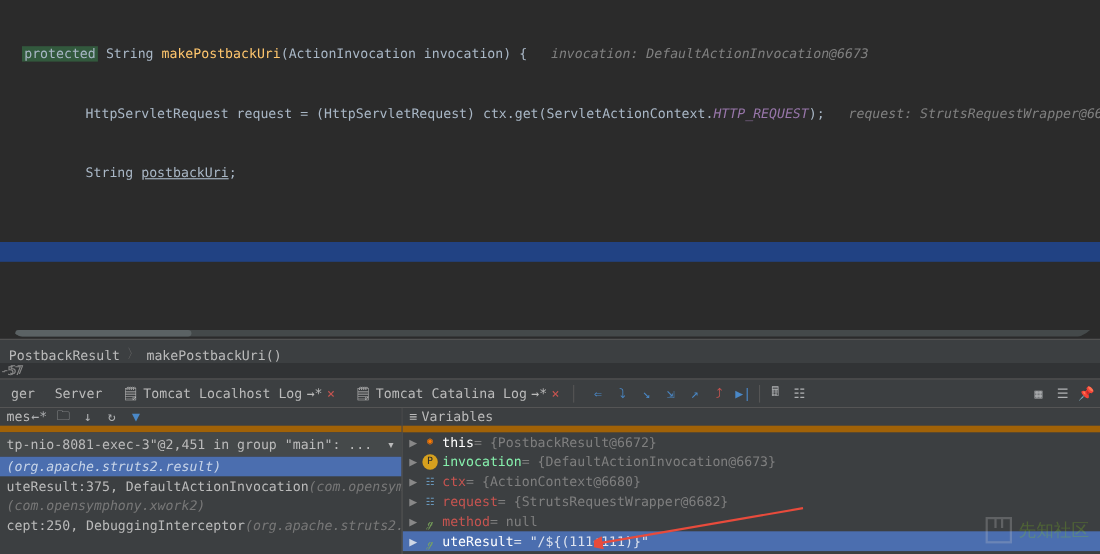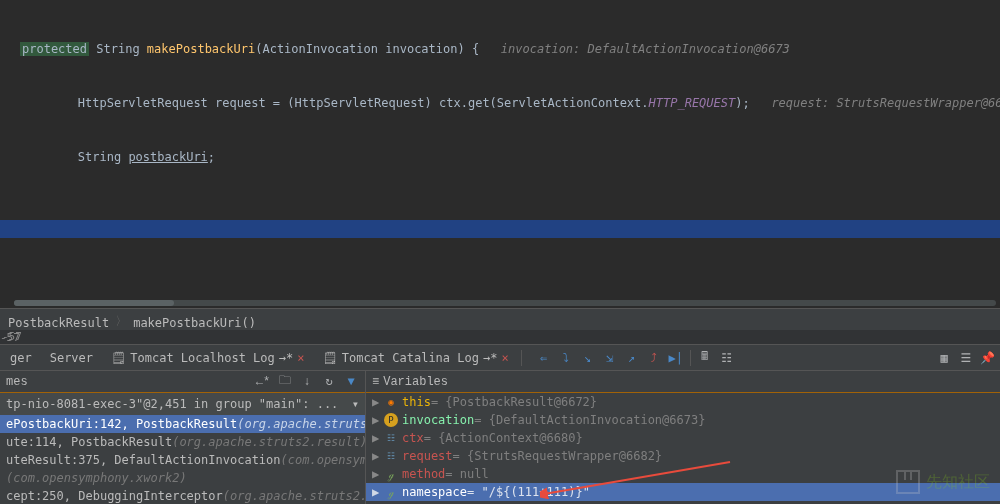--- a/index.html
+++ b/index.html
@@ -1,34 +1,34 @@
 <!DOCTYPE html>
 <html><head>
 <meta charset="utf-8">
 <style>
 * { margin:0; padding:0; box-sizing:border-box; }
 body { background:#2b2b2b; font-family:"Microsoft YaHei","Consolas",monospace; font-size:12px; color:#a9b7c6; overflow:hidden; width:1000px; height:504px; }
-.editor { padding:4px 0 0 20px; height:308px; overflow:hidden; line-height:18px; white-space:pre; position:relative; }
+.editor { padding:4px 0 0 20px; height:308px; overflow:hidden; line-height:18px; white-space:pre; position:relative;border-radius:29px; }
 .editor .highlighted-line { background:#214283; position:absolute; left:0; right:0; height:18px; }
 .top-hl { background:#32593d; padding:0 2px; }
 .name { color:#ffc66d; }
 .comment { color:#808080; font-style:italic; }
 .purple { color:#9876aa; }
 .breadcrumb { background:#3c3f41; border-top:1px solid #555; height:22px; display:flex; align-items:flex-end; padding:0 8px; color:#bbb; font-size:12px; }
 .breadcrumb .sep { margin:0 6px; color:#666; }
 .gutter-num { position:absolute; left:0; bottom:2px; font-size:11px; color:#888; }
 .dbg-tabs { background:#3c3f41; border-top:1px solid #555; height:26px; display:flex; align-items:center; padding:0 4px; gap:6px;text-align:center; }
 .tab { padding:2px 6px; color:#bbb; display:flex; align-items:center; gap:4px; cursor:pointer; }
 .toolbar-icons { display:flex; gap:6px; margin-left:8px; }
 .tb { width:16px; height:16px; display:inline-flex; align-items:center; justify-content:center; color:#afb1b3; cursor:pointer; }
 .tb.blue { color:#4a88c7; }
 .tb.red { color:#c75450; }
 .dbg-body { display:flex; height:148px; background:#3c3f41; border-top:1px solid #555; }
 .frames { width:366px; border-right:1px solid #555; display:flex; flex-direction:column; }
-.panel-hdr { height:22px; background:#3c3f41; display:flex; align-items:center; justify-content:space-between; padding:0 6px; color:#bbb; border-bottom:1px solid #a16207;font-family:Liberation Mono, monospace; }
+.panel-hdr { height:22px; background:#3c3f41; display:flex; align-items:center; padding:0 6px; color:#bbb; border-bottom:6px solid #a16207; }
 .panel-hdr .ricons { display:flex; gap:6px; }
 .thread-sel { height:22px; background:#45494a; display:flex; align-items:center; padding:0 6px; color:#bbb; justify-content:space-between; }
 .stack { flex:1; overflow:hidden; }
 .stack-row { height:18px; display:flex; align-items:center; padding:0 6px; color:#bbb; white-space:nowrap; overflow:hidden; }
 .stack-row.sel { background:#4b6eaf; color:#fff; }
 .stack-row .pkg { color:#787878; font-style:italic; }
 .stack-row.sel .pkg { color:#c7d4e8; }
 .vars { flex:1; display:flex; flex-direction:column; }
 .vars-list { flex:1; overflow:hidden; }
 .var-row { height:18px; display:flex; align-items:center; padding:0 6px; color:#bbb; white-space:nowrap; }
@@ -118,25 +118,20 @@
         <span class="tb">↻</span>
         <span class="tb blue">▼</span>
       </div>
     </div>
     <div class="thread-sel">
       <span>tp-nio-8081-exec-3"@2,451 in group "main": ...</span>
         <span>▾</span>
     </div>
     <div class="stack" id="stack">
         <div class="stack-row sel">
-          <span>ePostbackUri:142, PostbackResult </span>
-          <span class="pkg">(org.apache.struts2.result)</span>
-        </div>
-        <div class="stack-row">
-          <span>ute:114, PostbackResult </span>
           <span class="pkg">(org.apache.struts2.result)</span>
         </div>
         <div class="stack-row">
           <span>uteResult:375, DefaultActionInvocation </span>
           <span class="pkg">(com.opensymphony.xwork2)</span>
         </div>
         <div class="stack-row">
           <span class="pkg">(com.opensymphony.xwork2)</span>
         </div>
         <div class="stack-row">
@@ -149,21 +144,21 @@
     <div class="panel-hdr">
       <span style="display:flex;align-items:center;gap:4px;">
           <span>≡</span>
           <span>Variables</span>
         </span>
     </div>
     <div class="vars-list" id="varslist">
         <div class="var-row">
           <span class="arrow">▶</span>
           <span class="ic this-ic">◉</span>
-          <span style="color:#eab308">this</span>
+          <span style="color:#ffffff">this</span>
           <span class="val"> = {PostbackResult@6672}</span>
         </div>
         <div class="var-row">
           <span class="arrow">▶</span>
           <span class="ic p-ic">P</span>
           <span style="color:#86efac">invocation</span>
           <span class="val"> = {DefaultActionInvocation@6673}</span>
         </div>
         <div class="var-row">
           <span class="arrow">▶</span>
@@ -179,21 +174,21 @@
         </div>
         <div class="var-row">
           <span class="arrow">▶</span>
           <span class="ic gg">ℊ</span>
           <span style="color:#c75450">method</span>
           <span class="val"> = null</span>
         </div>
         <div class="var-row sel">
           <span class="arrow">▶</span>
           <span class="ic gg">ℊ</span>
-          <span style="color:#fff">namespace</span>
+          <span style="color:#fff">uteResult</span>
           <span class="val"> = "/${(111+111)}"</span>
         </div>
       </div>
   </div>
 </div>
 
 <svg class="arrow-line" style="left:540px; top:460px;" width="200" height="40">
   <defs>
       <marker id="ah" markerWidth="10" markerHeight="10" refX="2" refY="3" orient="auto">
         <path d="M0,0 L0,6 L8,3 z" fill="#e84b3c"></path>

